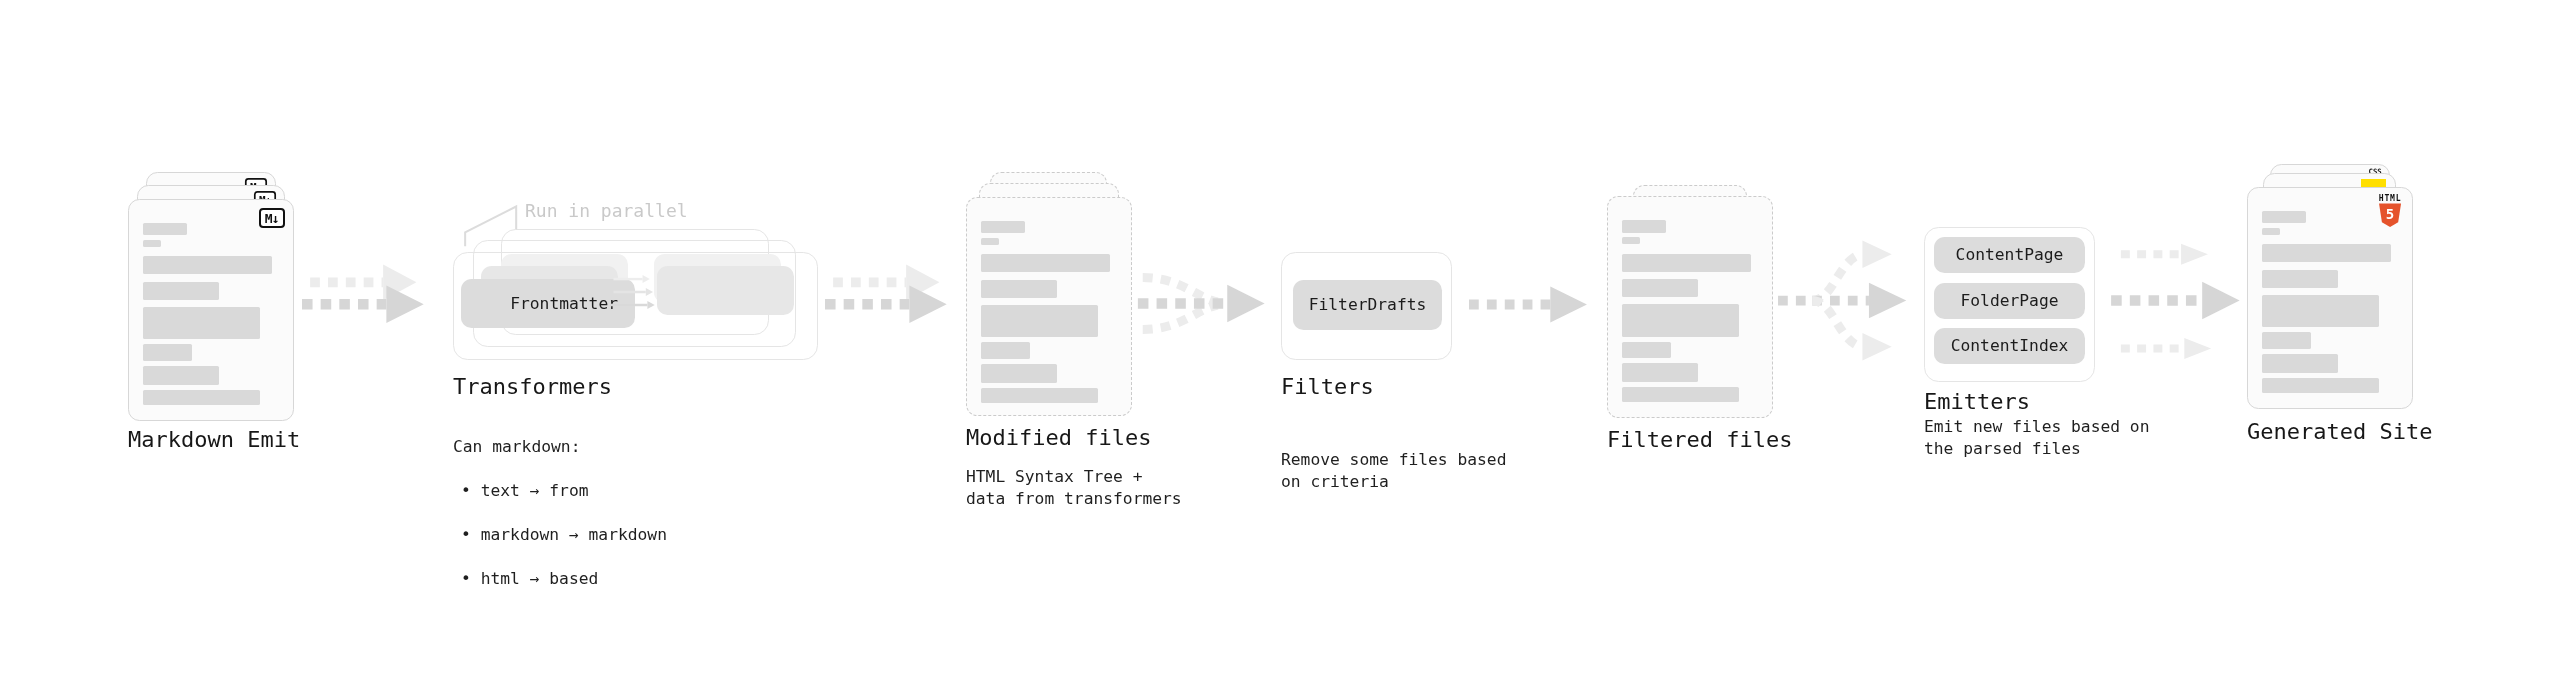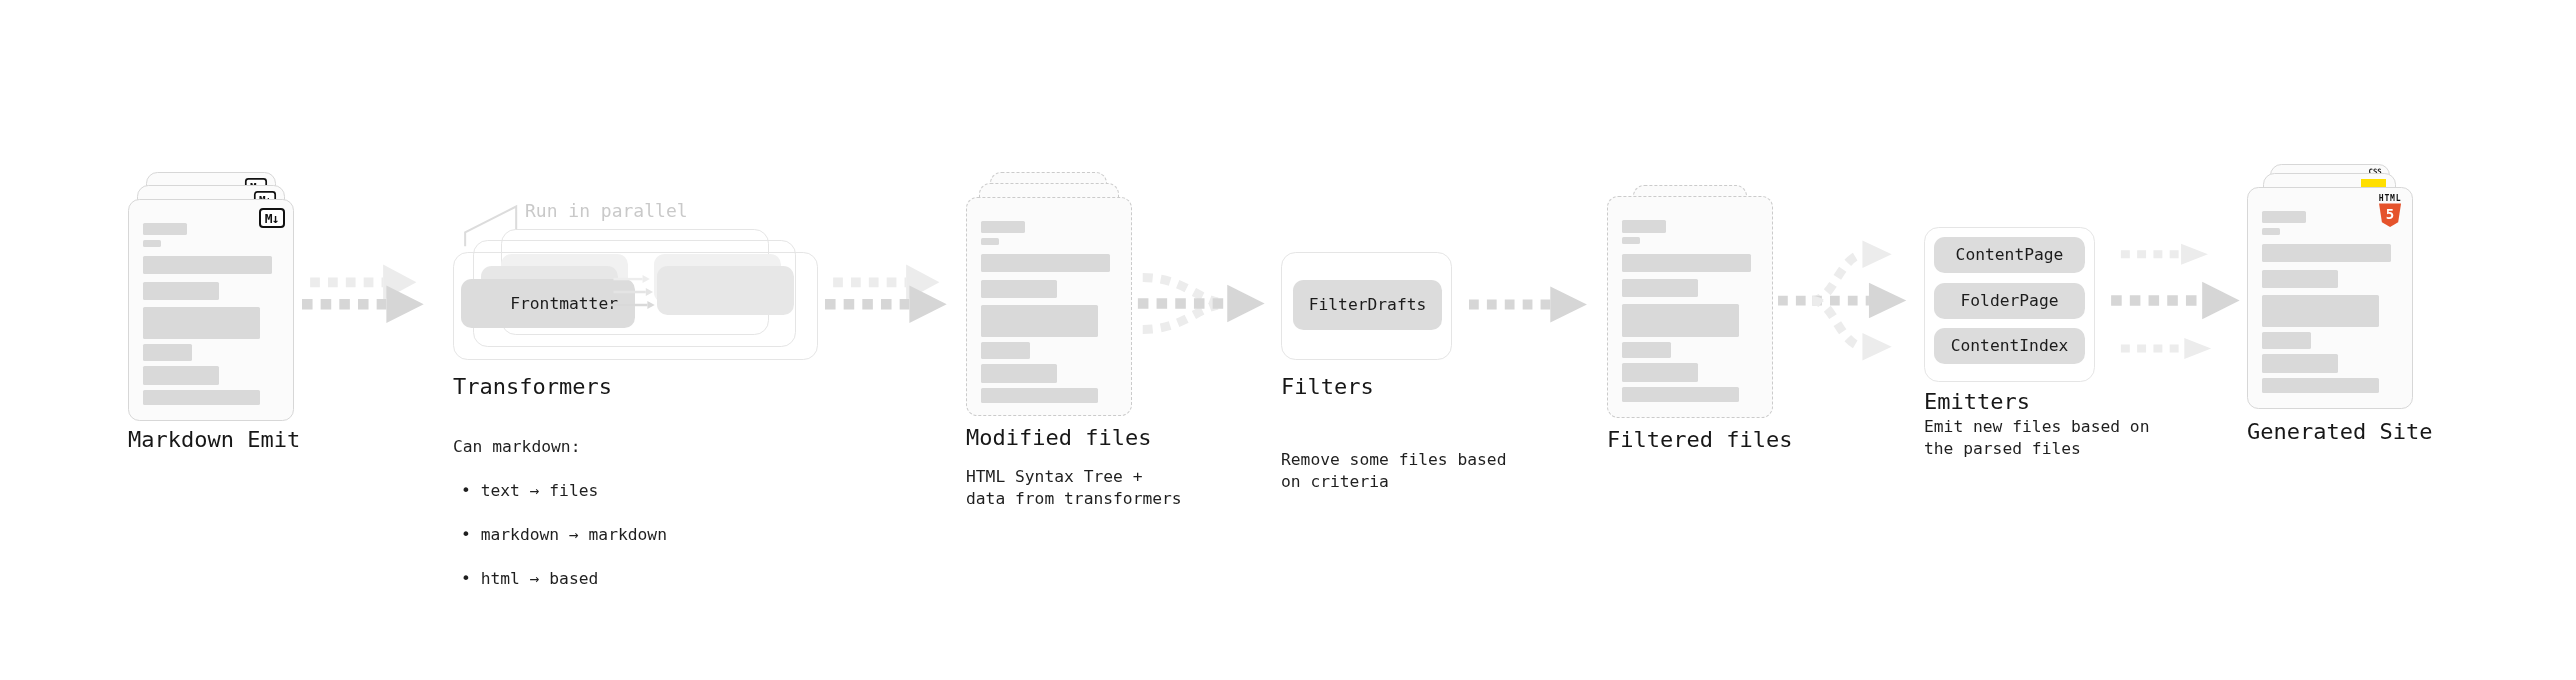--- a/index.html
+++ b/index.html
@@ -89,21 +89,21 @@
     </svg>
 
     <svg class="abs" style="left:0;top:0;" width="81" height="57" viewBox="0 0 100 70">
       <path d="M15 63 L15 46 L78 14 L78 42" stroke="#dcdcdc" stroke-width="2.5" fill="none"></path>
     </svg>
     <div class="annotation" style="left:72px;top:4.9px;">Run in parallel</div>
   </div>
   <div class="stage-label" style="left:453px;top:373px;">Transformers</div>
   <div class="caption" style="left:453px;top:414px;">
     <div>Can markdown:</div>
-    <div class="bullet">• text → files</div>
+    <div class="bullet">• text → from</div>
     <div class="bullet">• markdown → markdown</div>
     <div class="bullet">• html → based</div>
   </div>
 
   <svg class="abs" style="left:825px;top:262px;" width="142" height="65" viewBox="0 0 175 80">
     <path d="M10 25 H100" stroke="#ececec" stroke-width="12" stroke-dasharray="12 10" fill="none"></path>
     <path d="M100 3 L100 47 L141 25 Z" fill="#ececec"></path>
     <path d="M0 52 H104" stroke="#d6d6d6" stroke-width="13" stroke-dasharray="13 10" fill="none"></path>
     <path d="M104 29 L104 75 L150 52 Z" fill="#d6d6d6"></path>
   </svg>

